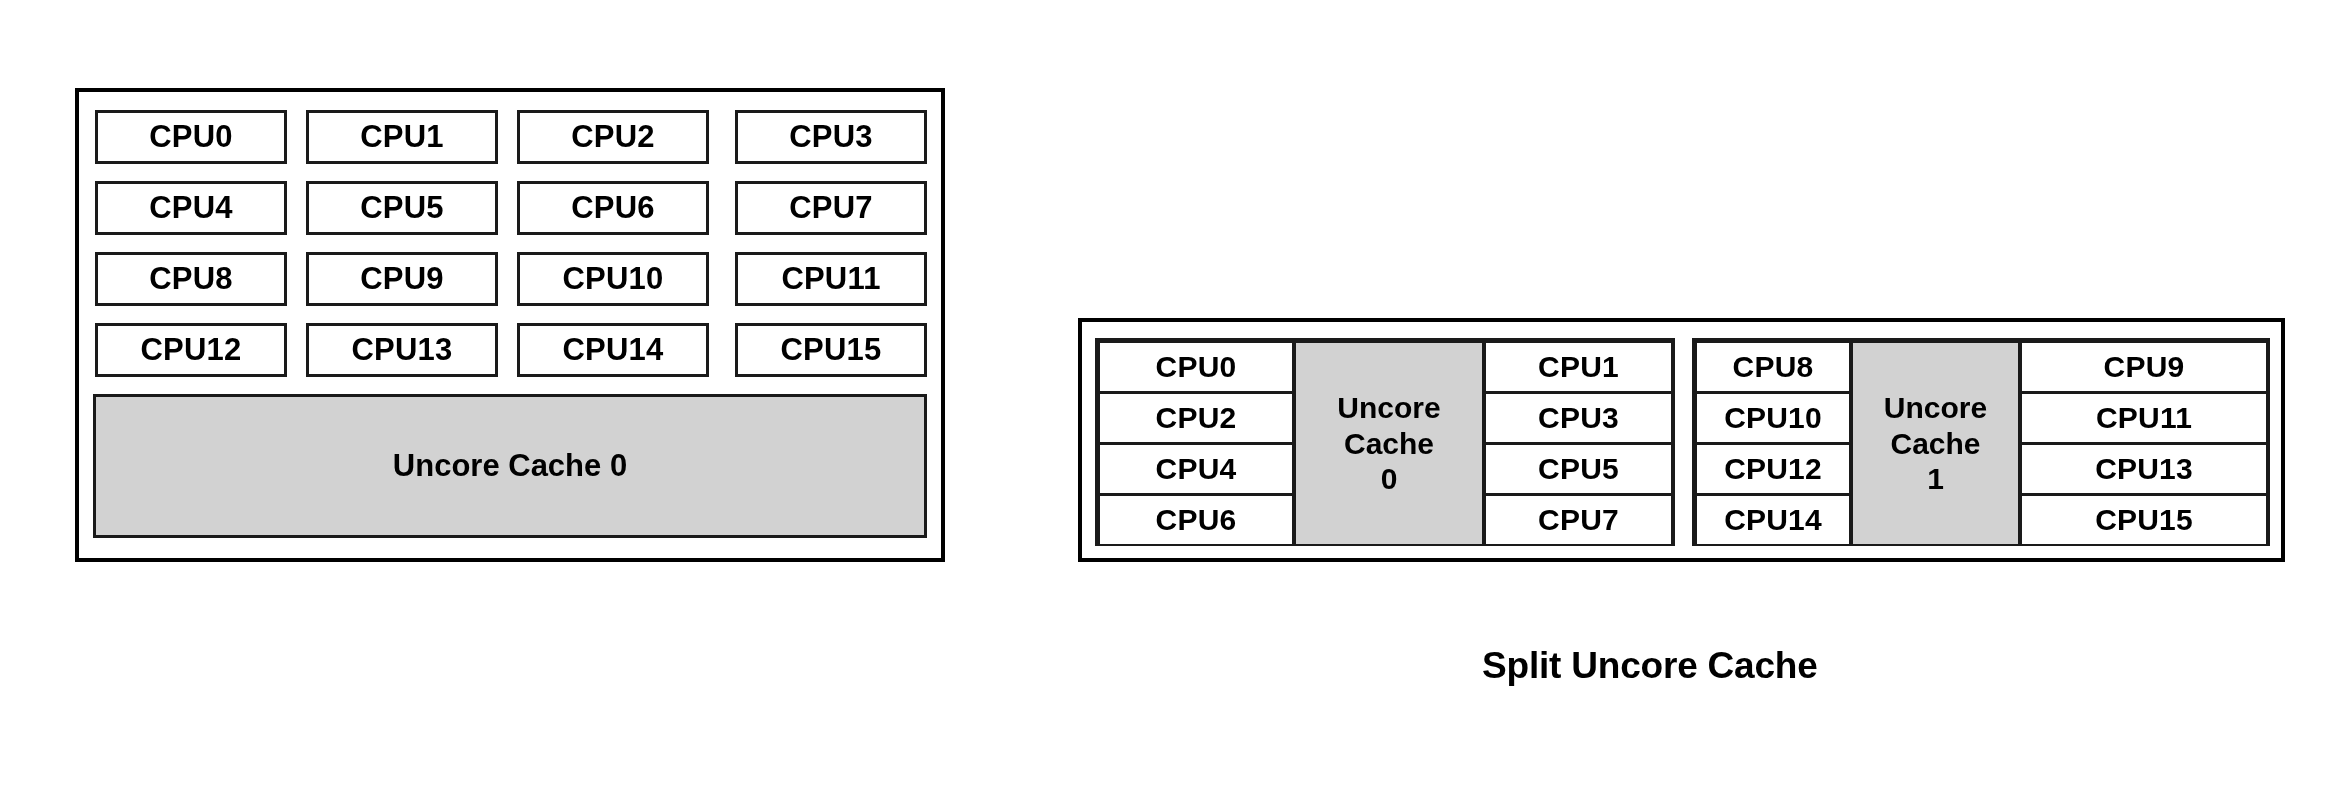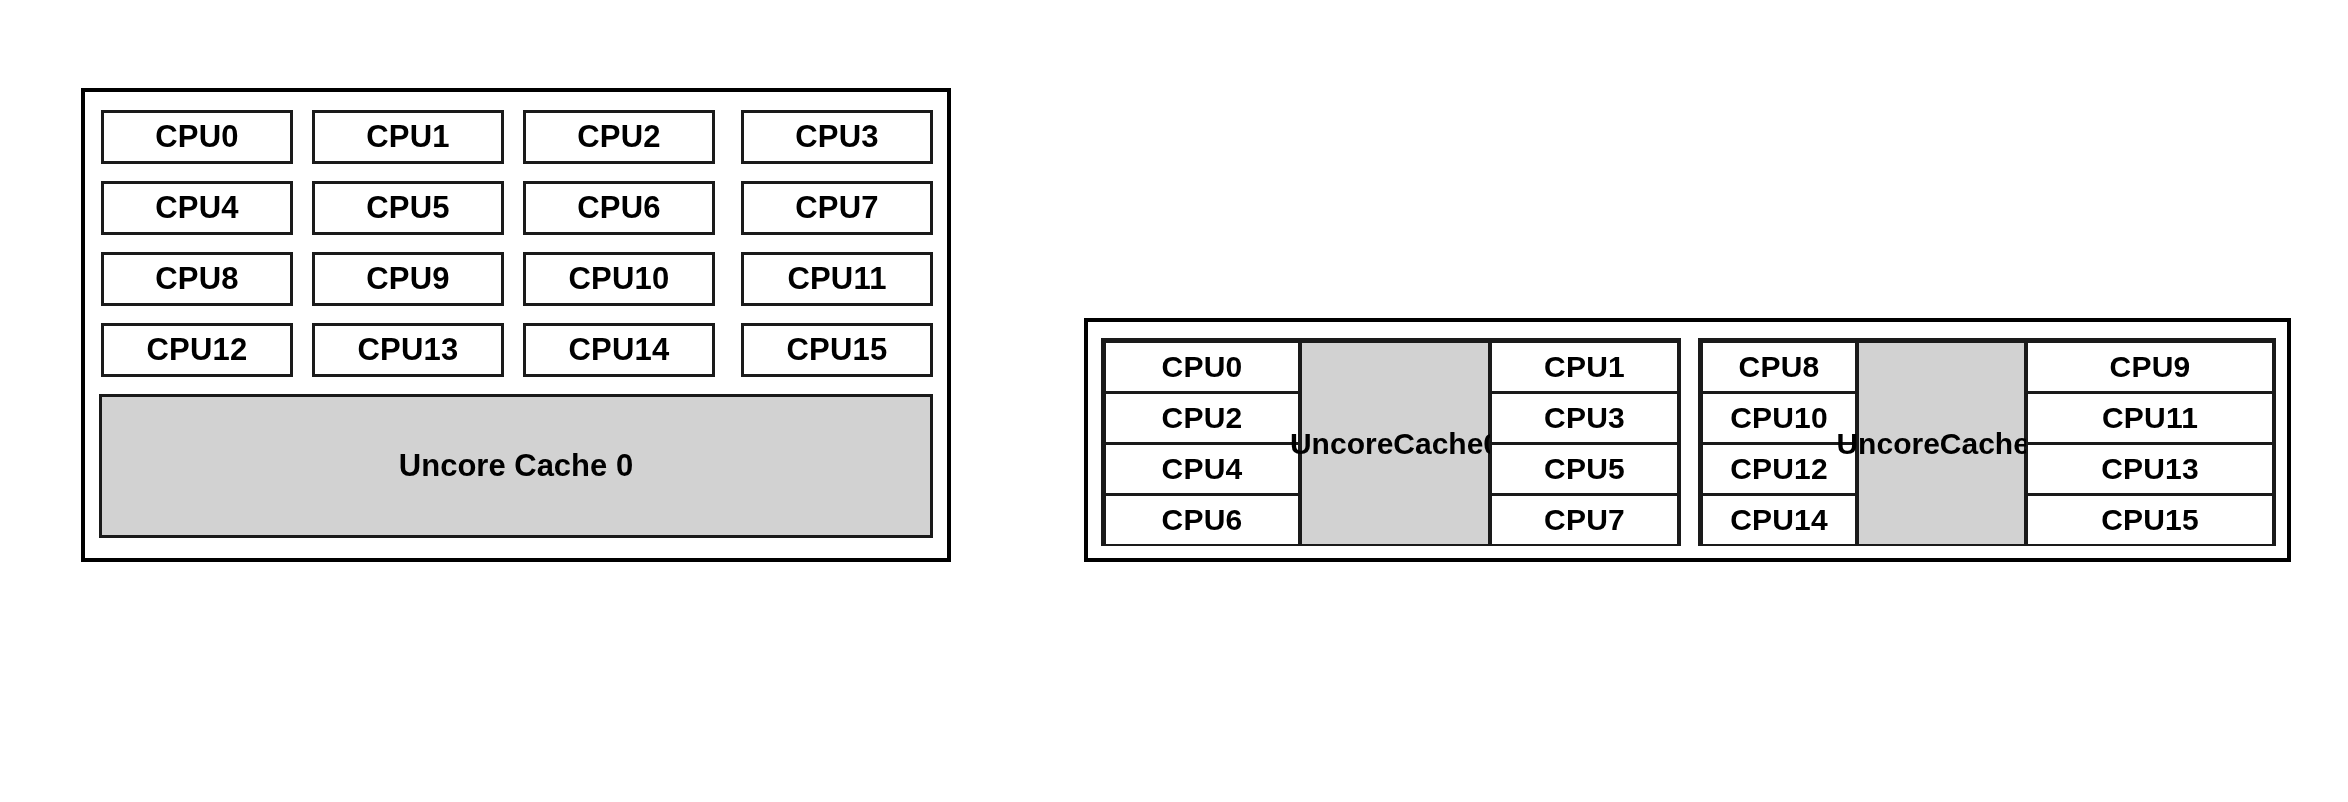--- a/index.html
+++ b/index.html
@@ -13,21 +13,21 @@
     height: 802px;
     position: relative;
     overflow: hidden;
     font-family: "Liberation Sans", "DejaVu Sans", sans-serif;
     color: #000000;
     -webkit-font-smoothing: antialiased;
   }
 
   .canvas {
     position: absolute;
-    left: 16px; top: 0;
+    left: 10px; top: 0;
     width: 2332px;
     height: 802px;
   }
 
   
   .outer-box {
     position: absolute;
     background: #ffffff;
     border: 4px solid #000000;
     box-sizing: border-box;
@@ -95,21 +95,21 @@
 
   .split-cpu {
     height: 52px;
     font-size: 30px;
     border-width: 2px;
   }
   .split-cache {
     font-size: 30px;
     line-height: 1.18;
     text-align: center;
-    flex-direction: row;
+    flex-direction: column;
     border-width: 2px;
   }
 
   
   .caption {
     position: absolute;
     font-size: 37px;
     font-weight: bold;
     white-space: nowrap;
     letter-spacing: -0.2px;
@@ -178,14 +178,15 @@
     <span>Uncore</span>
     <span>Cache</span>
     <span>1</span>
   </div>
 
   <div class="cpu-box split-cpu" style="left:2010px; top:341px; width:248px;">CPU9</div>
   <div class="cpu-box split-cpu" style="left:2010px; top:392px; width:248px;">CPU11</div>
   <div class="cpu-box split-cpu" style="left:2010px; top:443px; width:248px;">CPU13</div>
   <div class="cpu-box split-cpu" style="left:2010px; top:494px; width:248px;">CPU15</div>
 
+  <div class="caption" id="caption-split">Split Uncore Cache</div>
 
 </div>
 
 </body></html>

